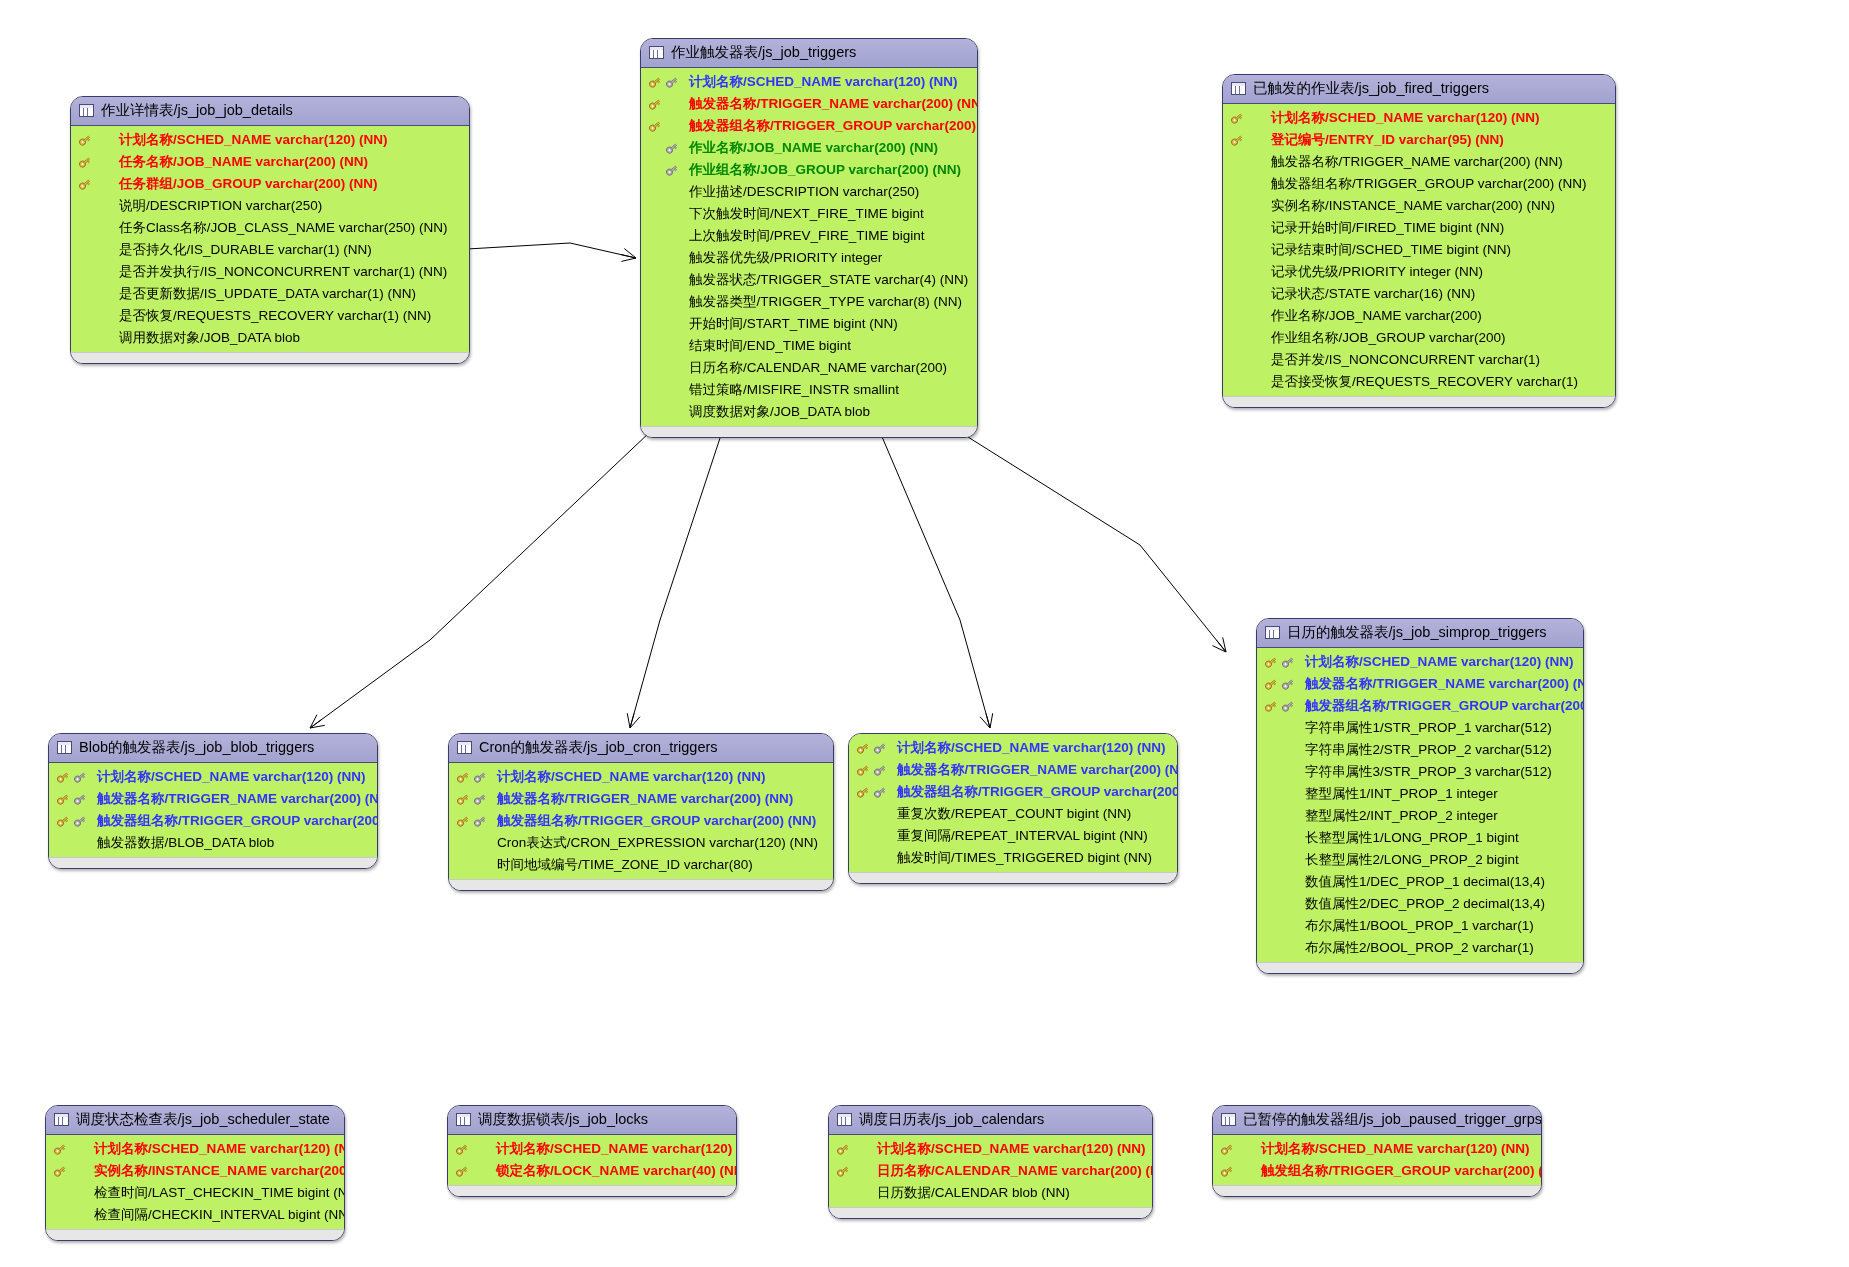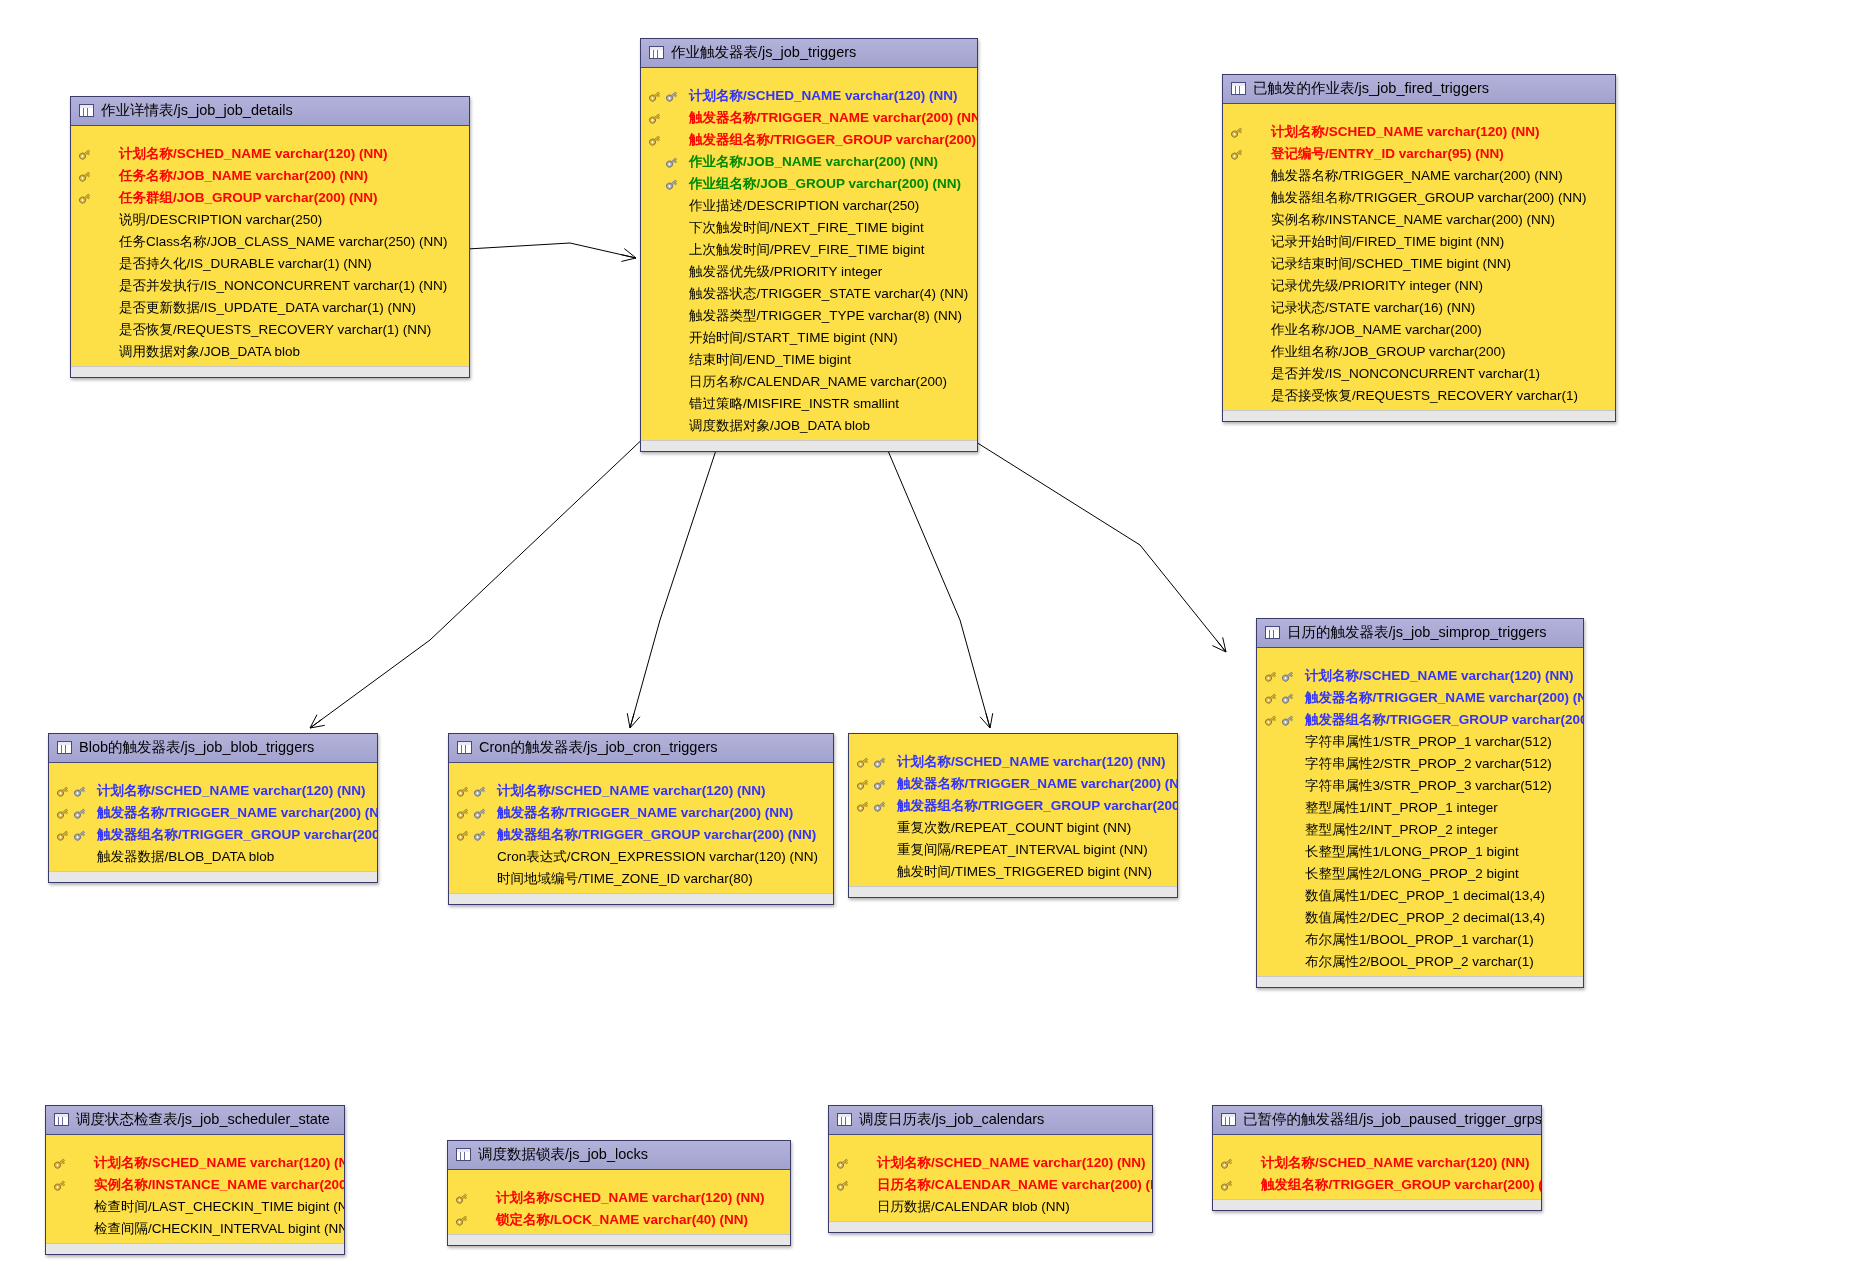--- a/index.html
+++ b/index.html
@@ -23,21 +23,21 @@
     position: absolute;
     left: 0; top: 0;
     width: 1849px;
     height: 1267px;
     pointer-events: none;
   }
 
   .entity {
     position: absolute;
     border: 1px solid #3b3b6b;
-    border-radius: 0;
+    border-radius: 13px;
     background: #ffffff;
     box-shadow: 1px 2px 3px rgba(0,0,0,0.30);
     overflow: hidden;
     box-sizing: border-box;
   }
   .entity-header {
     background: #a7a7d2;
     background: linear-gradient(to bottom, #b2b2da 0%, #a2a2cf 100%);
     border-bottom: 1px solid #4a4a7a;
     padding: 4px 8px 5px 8px;
@@ -66,22 +66,22 @@
     background: #6c6ca0;
   }
   .table-icon::after {
     content: "";
     position: absolute;
     left: 7px; top: 3px;
     width: 1px; height: 8px;
     background: #6c6ca0;
   }
   .entity-body {
-    background: #fde047;
-    padding: 17px 0 3px 0;
+    background: #bef264;
+    padding: 3px 0 3px 0;
   }
   .entity-footer {
     height: 10px;
     background: #e7e7e7;
     border-top: 1px solid #c8c8c8;
   }
   .attr {
     display: flex;
     align-items: center;
     font-size: 13.5px;
@@ -820,21 +820,21 @@
             <span class="keyslot"></span>
             <span class="attr-text plain">检查时间/LAST_CHECKIN_TIME bigint (NN)</span>
           </div>
           <div class="attr">
             <span class="keyslot"></span>
             <span class="attr-text plain">检查间隔/CHECKIN_INTERVAL bigint (NN)</span>
           </div>
         </div>
         <div class="entity-footer"></div>
       </div>
-      <div class="entity" style="left: 447px; top: 1140px; width: 344px;">
+      <div class="entity" style="left: 447px; top: 1105px; width: 290px;">
         <div class="entity-header">
           <span class="table-icon"></span>
           <span>调度数据锁表/js_job_locks</span>
         </div>
         <div class="entity-body">
           <div class="attr">
             <span class="keyslot">
               <span class="key"><svg viewBox="0 0 16 16" width="15" height="15">
                   <g transform="rotate(-40 8 8)">
                     <circle cx="5.2" cy="8" r="3.1" fill="#e0bc4e" stroke="#9c7d18" stroke-width="1"></circle>

